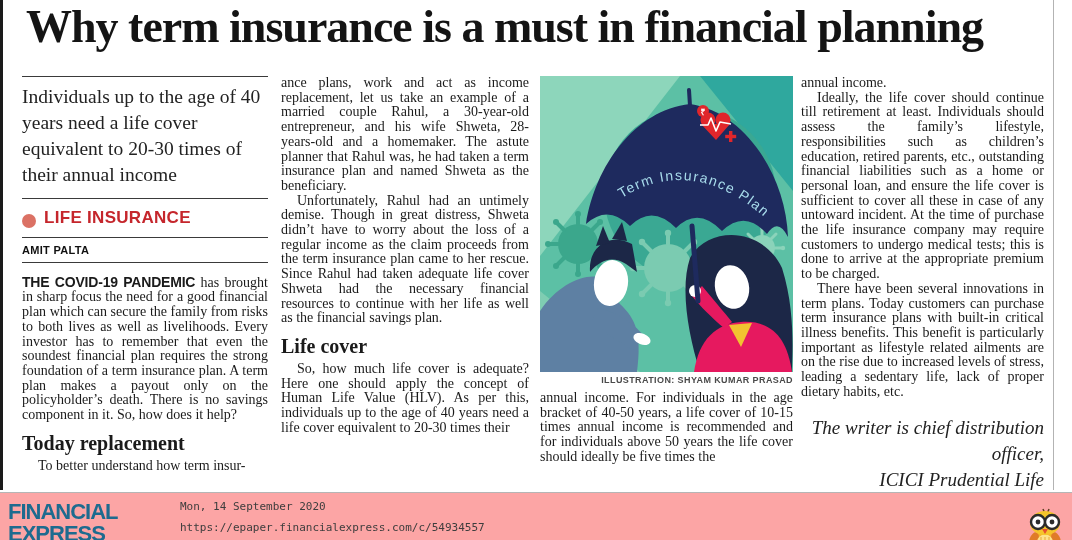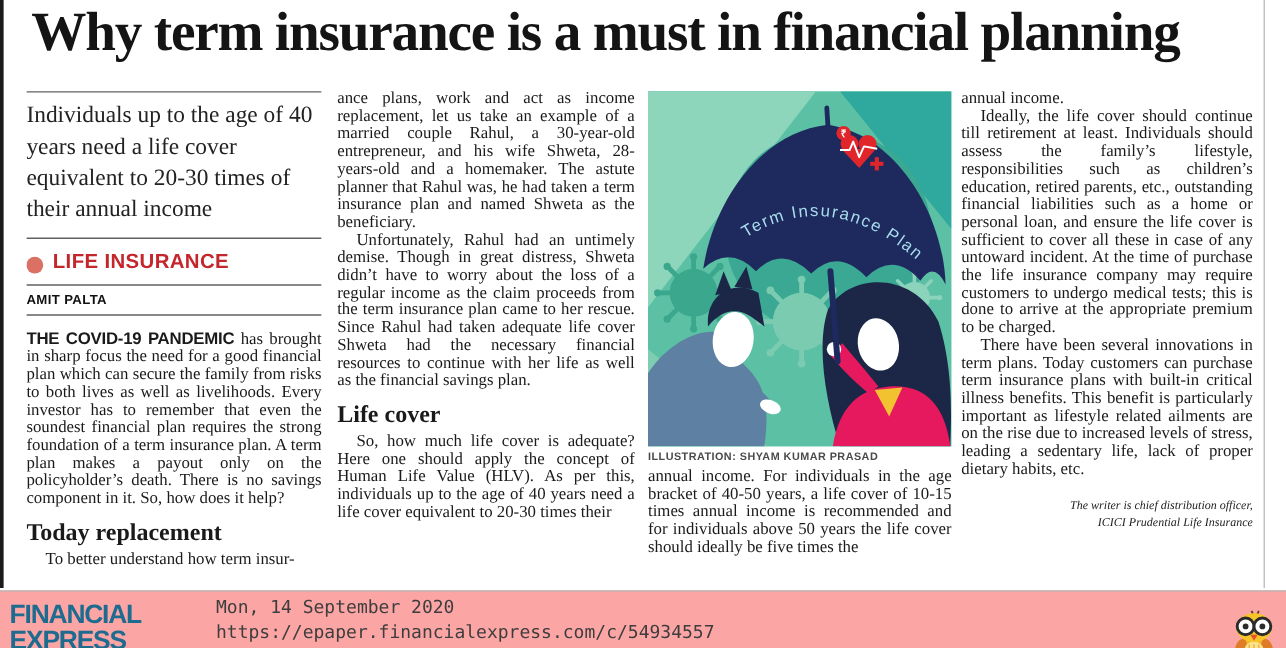--- a/index.html
+++ b/index.html
@@ -24,30 +24,30 @@
   .byline { font-family:"Liberation Sans", sans-serif; font-weight:bold; font-size:11px;
             color:#111; padding:6px 0; letter-spacing:0.3px; }
   .body-text { font-size:14px; line-height:14.7px; text-align:justify; color:#1a1a1a; }
   .body-text p { margin:0; }
   .body-text p.indent { text-indent:16px; }
   .lead-bold { font-family:"Liberation Sans", sans-serif; font-weight:bold; letter-spacing:-0.2px; }
   .sec-heading { font-size:20px; line-height:1.15; margin:9px 0 4px 0; color:#1a1a1a; }
   .col1 .body-text { margin-top:12px; }
   .illo-box { width:253px; height:296px; background:#5cc0a5; overflow:hidden; }
   .illo-credit { font-family:"Liberation Sans", sans-serif; font-weight:bold; font-size:9px;
-                 color:#4a4a4a; letter-spacing:0.4px; margin:3px 0 6px 0; }
-  .writer-credit { font-style:italic; text-align:right; font-size:10px; line-height:1.35;
+                 color:#4a4a4a; text-align:right; letter-spacing:0.4px; margin:3px 0 6px 0; }
+  .writer-credit { font-style:italic; text-align:right; font-size:19px; line-height:1.35;
                    margin-top:16px; color:#222; }
   .footer { position:absolute; left:0; top:492px; width:1072px; height:60px; background:#fca5a5;
             border-top:1px solid #b5b5b5; }
   .fe-logo { position:absolute; left:8px; top:8px; width:162px; text-align:left; }
   .fe-logo-main { font-family:"Liberation Sans", sans-serif; font-weight:bold; font-size:22px;
                   letter-spacing:-1px; color:#1d6b8f; line-height:1; }
   .meta-block { position:absolute; left:180px; top:3px; font-family:"DejaVu Sans Mono", monospace;
-                font-size:15px; line-height:21px; color:#3d3d3d; white-space:nowrap; }
+                font-size:11px; line-height:21px; color:#3d3d3d; white-space:nowrap; }
   .owl { position:absolute; right:4px; bottom:0; width:46px; height:44px; cursor:pointer; }
 </style>
 </head>
 <body>
 
 <div class="article">
   <div class="left-border"></div>
   <div class="right-border"></div>
 
   <h1 class="headline">Why term insurance is a must in financial planning</h1>

